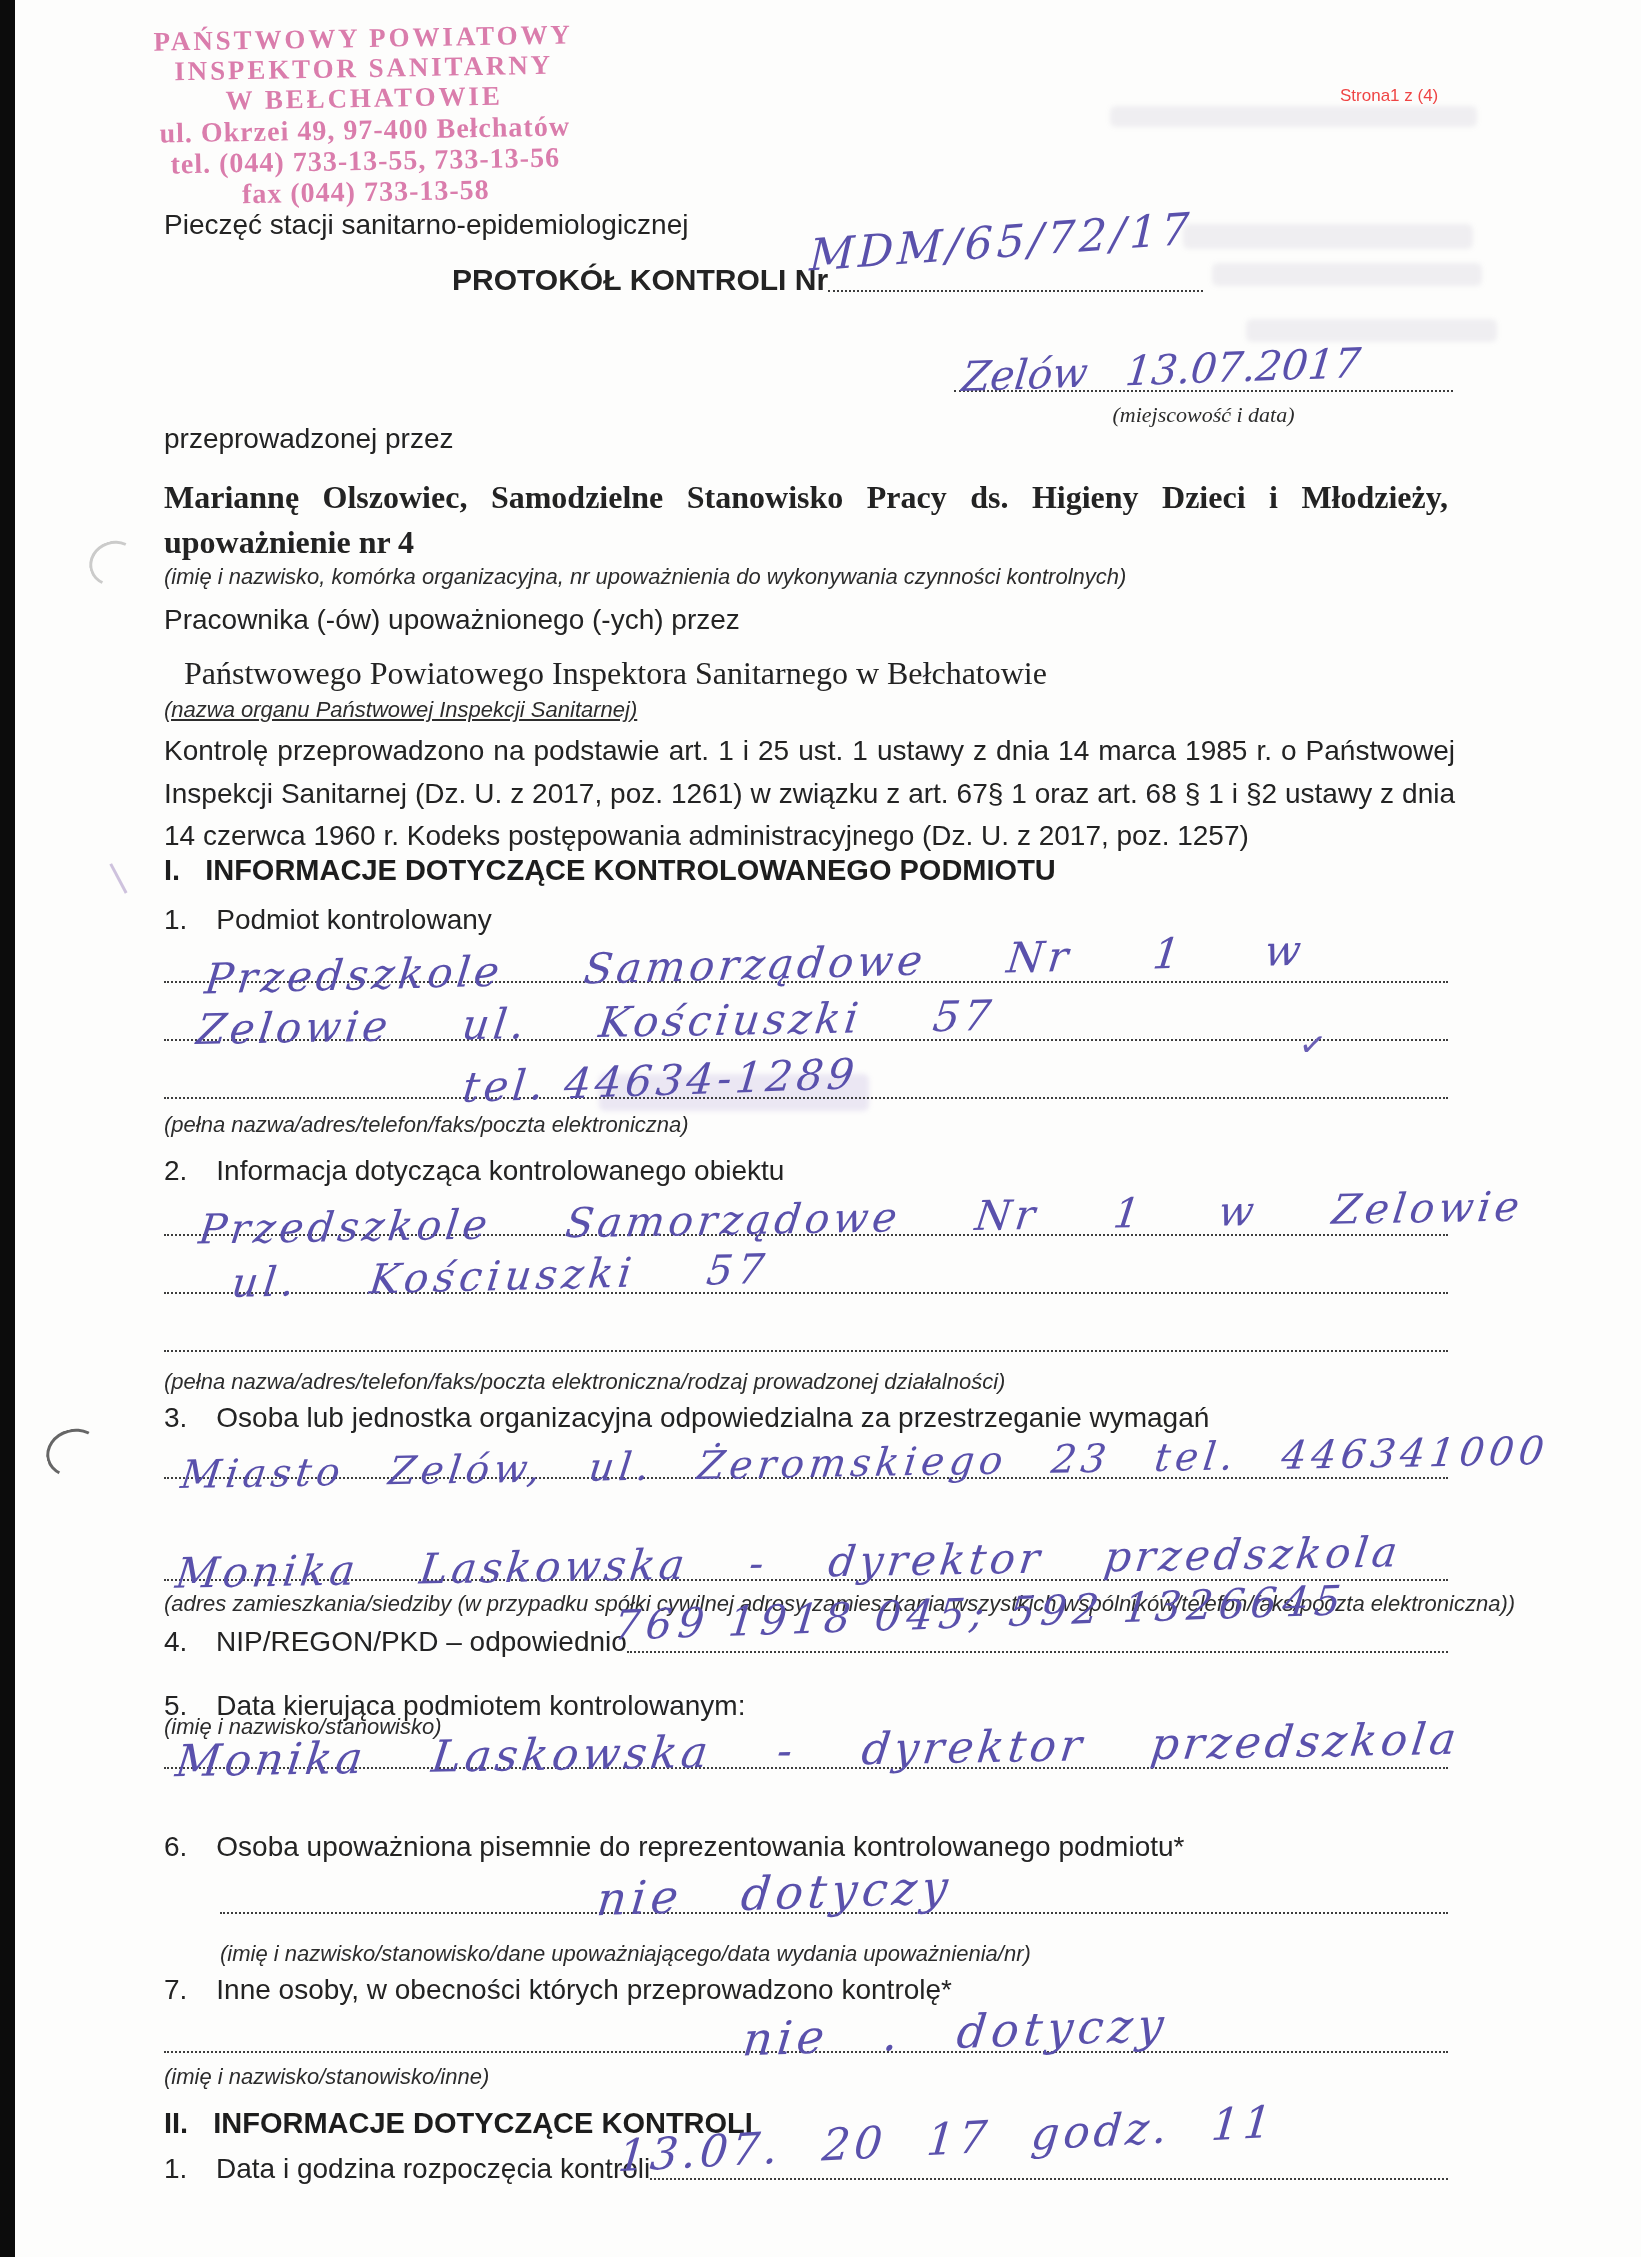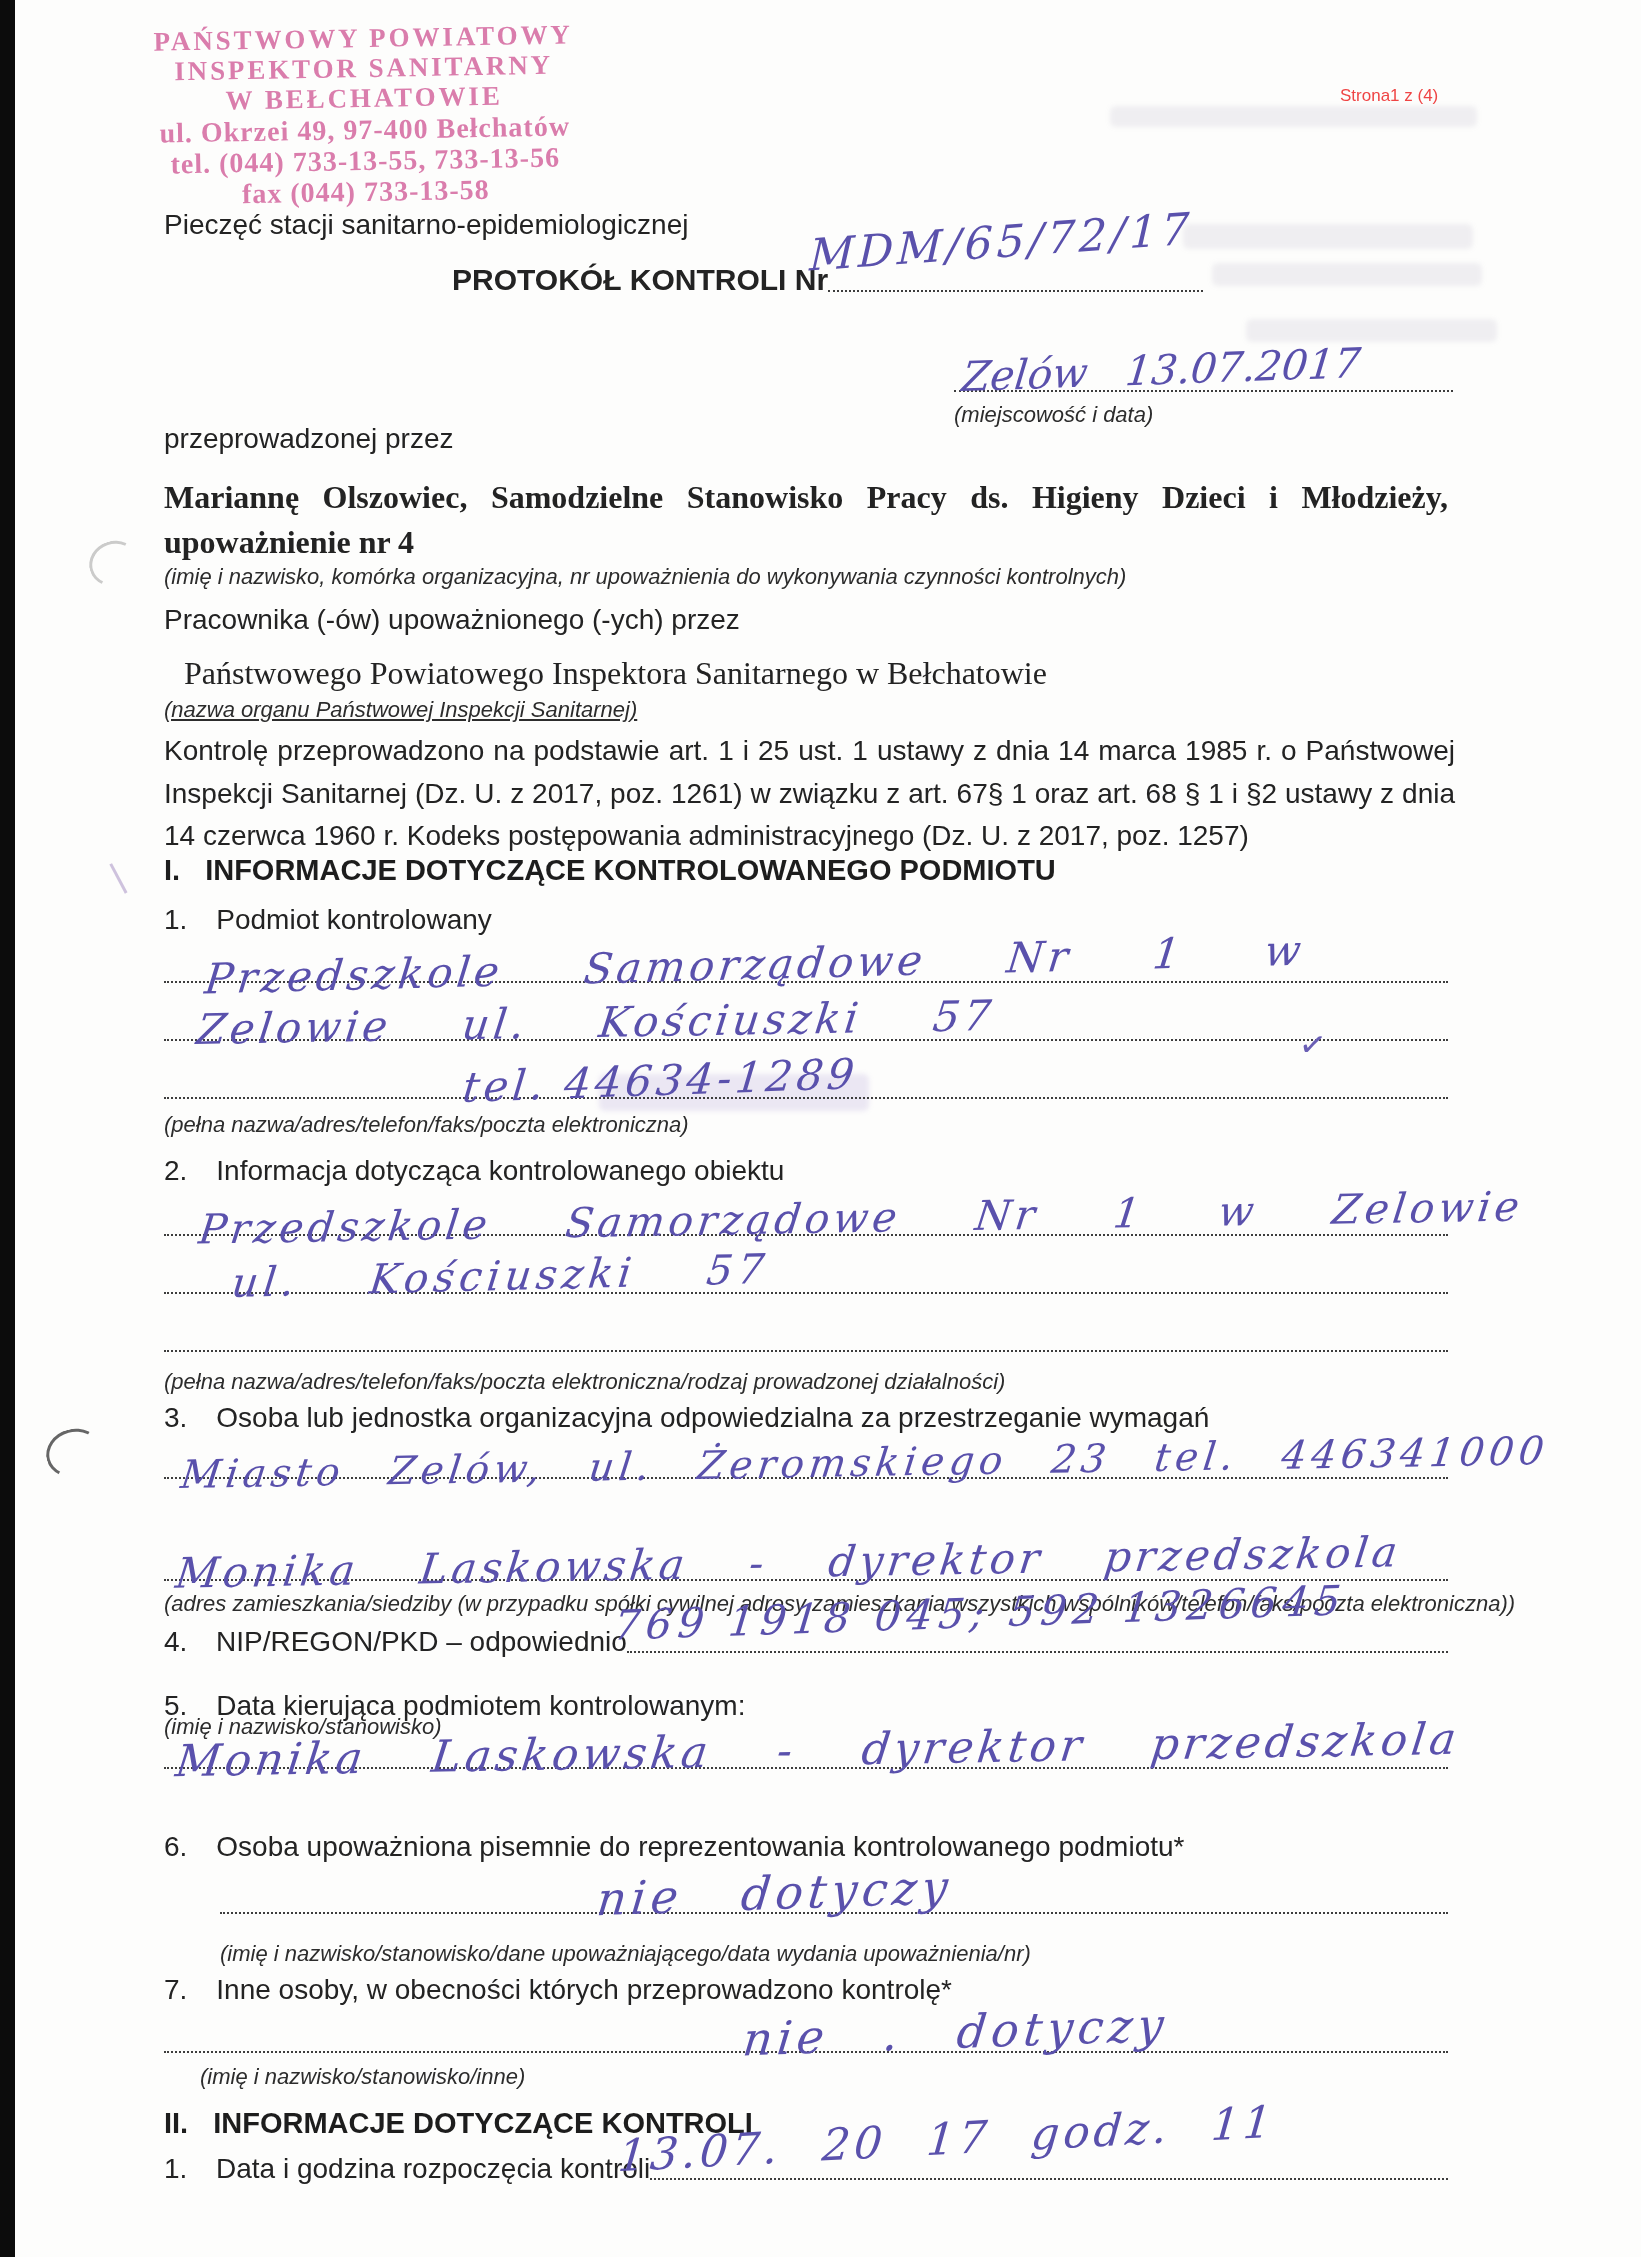--- a/index.html
+++ b/index.html
@@ -72,21 +72,21 @@
 
   <div class="inline-row" style="left:452px;top:263px;width:751px;font-weight:bold;font-size:30px;">
     <span>PROTOKÓŁ KONTROLI Nr</span>
     <span class="leader"></span>
   </div>
   <span class="hw hw-abs" style="left:809px;top:216px;font-size:44px;letter-spacing:3.9px;transform:rotate(-4deg) skewX(-6deg);">MDM/65/72/17</span>
 
   <div class="fline" style="left:954px;top:340px;width:499px;">
     <span class="hw" style="left:7.7px;bottom:-3.9px;font-size:41px;word-spacing:25px;transform:rotate(-2deg) skewX(-8deg);">Zelów  13.07.2017</span>
   </div>
-  <div class="caption" style="left:954px;top:402px;width:499px;text-align:left;">(miejscowość i data)</div>
+  <div class="caption" style="left:954px;top:402px;width:499px;text-align:center;font-family:Liberation Serif, serif;">(miejscowość i data)</div>
 
   <div class="printed" style="left:164px;top:423px;">przeprowadzonej przez</div>
 
   <div class="printed boldpara" style="left:164px;top:475px;">Mariannę Olszowiec, Samodzielne Stanowisko Pracy ds. Higieny Dzieci i Młodzieży, upoważnienie nr 4</div>
   <div class="caption" style="left:164px;top:564px;">(imię i nazwisko, komórka organizacyjna, nr upoważnienia do wykonywania czynności kontrolnych)</div>
 
   <div class="printed" style="left:164px;top:604px;">Pracownika (-ów) upoważnionego (-ych) przez</div>
 
   <div class="printed serifline" style="left:164px;top:655px;margin-left:20px;">Państwowego Powiatowego Inspektora Sanitarnego w Bełchatowie</div>
   <div class="caption" style="left:164px;top:697px;text-decoration:underline;">(nazwa organu Państwowej Inspekcji Sanitarnej)</div>
@@ -168,21 +168,21 @@
   </div>
   <div class="caption" style="left:220px;top:1925px;margin-top:16px;">(imię i nazwisko/stanowisko/dane upoważniającego/data wydania upoważnienia/nr)</div>
 
   <div class="item-label" style="top:1974px;">
     <span class="num">7.</span>
     <span>Inne osoby, w obecności których przeprowadzono kontrolę*</span>
   </div>
   <div class="fline" style="top:2001px;">
     <span class="hw" style="left:579px;font-size:46px;letter-spacing:4.8px;word-spacing:35px;transform:rotate(-2deg) skewX(-8deg);">nie .  dotyczy</span>
   </div>
-  <div class="caption" style="left:164px;top:2064px;margin-left:36px;">(imię i nazwisko/stanowisko/inne)</div>
+  <div class="caption" style="left:164px;top:2064px;">(imię i nazwisko/stanowisko/inne)</div>
 
   <div class="sec-head" style="top:2107px;">
     <span>II.</span>
     <span>INFORMACJE DOTYCZĄCE KONTROLI</span>
   </div>
 
   <div class="inline-row" style="top:2153px;width:1284px;">
     <span class="num">1.</span>
     <span>Data i godzina rozpoczęcia kontroli</span>
     <span class="leader"></span>

